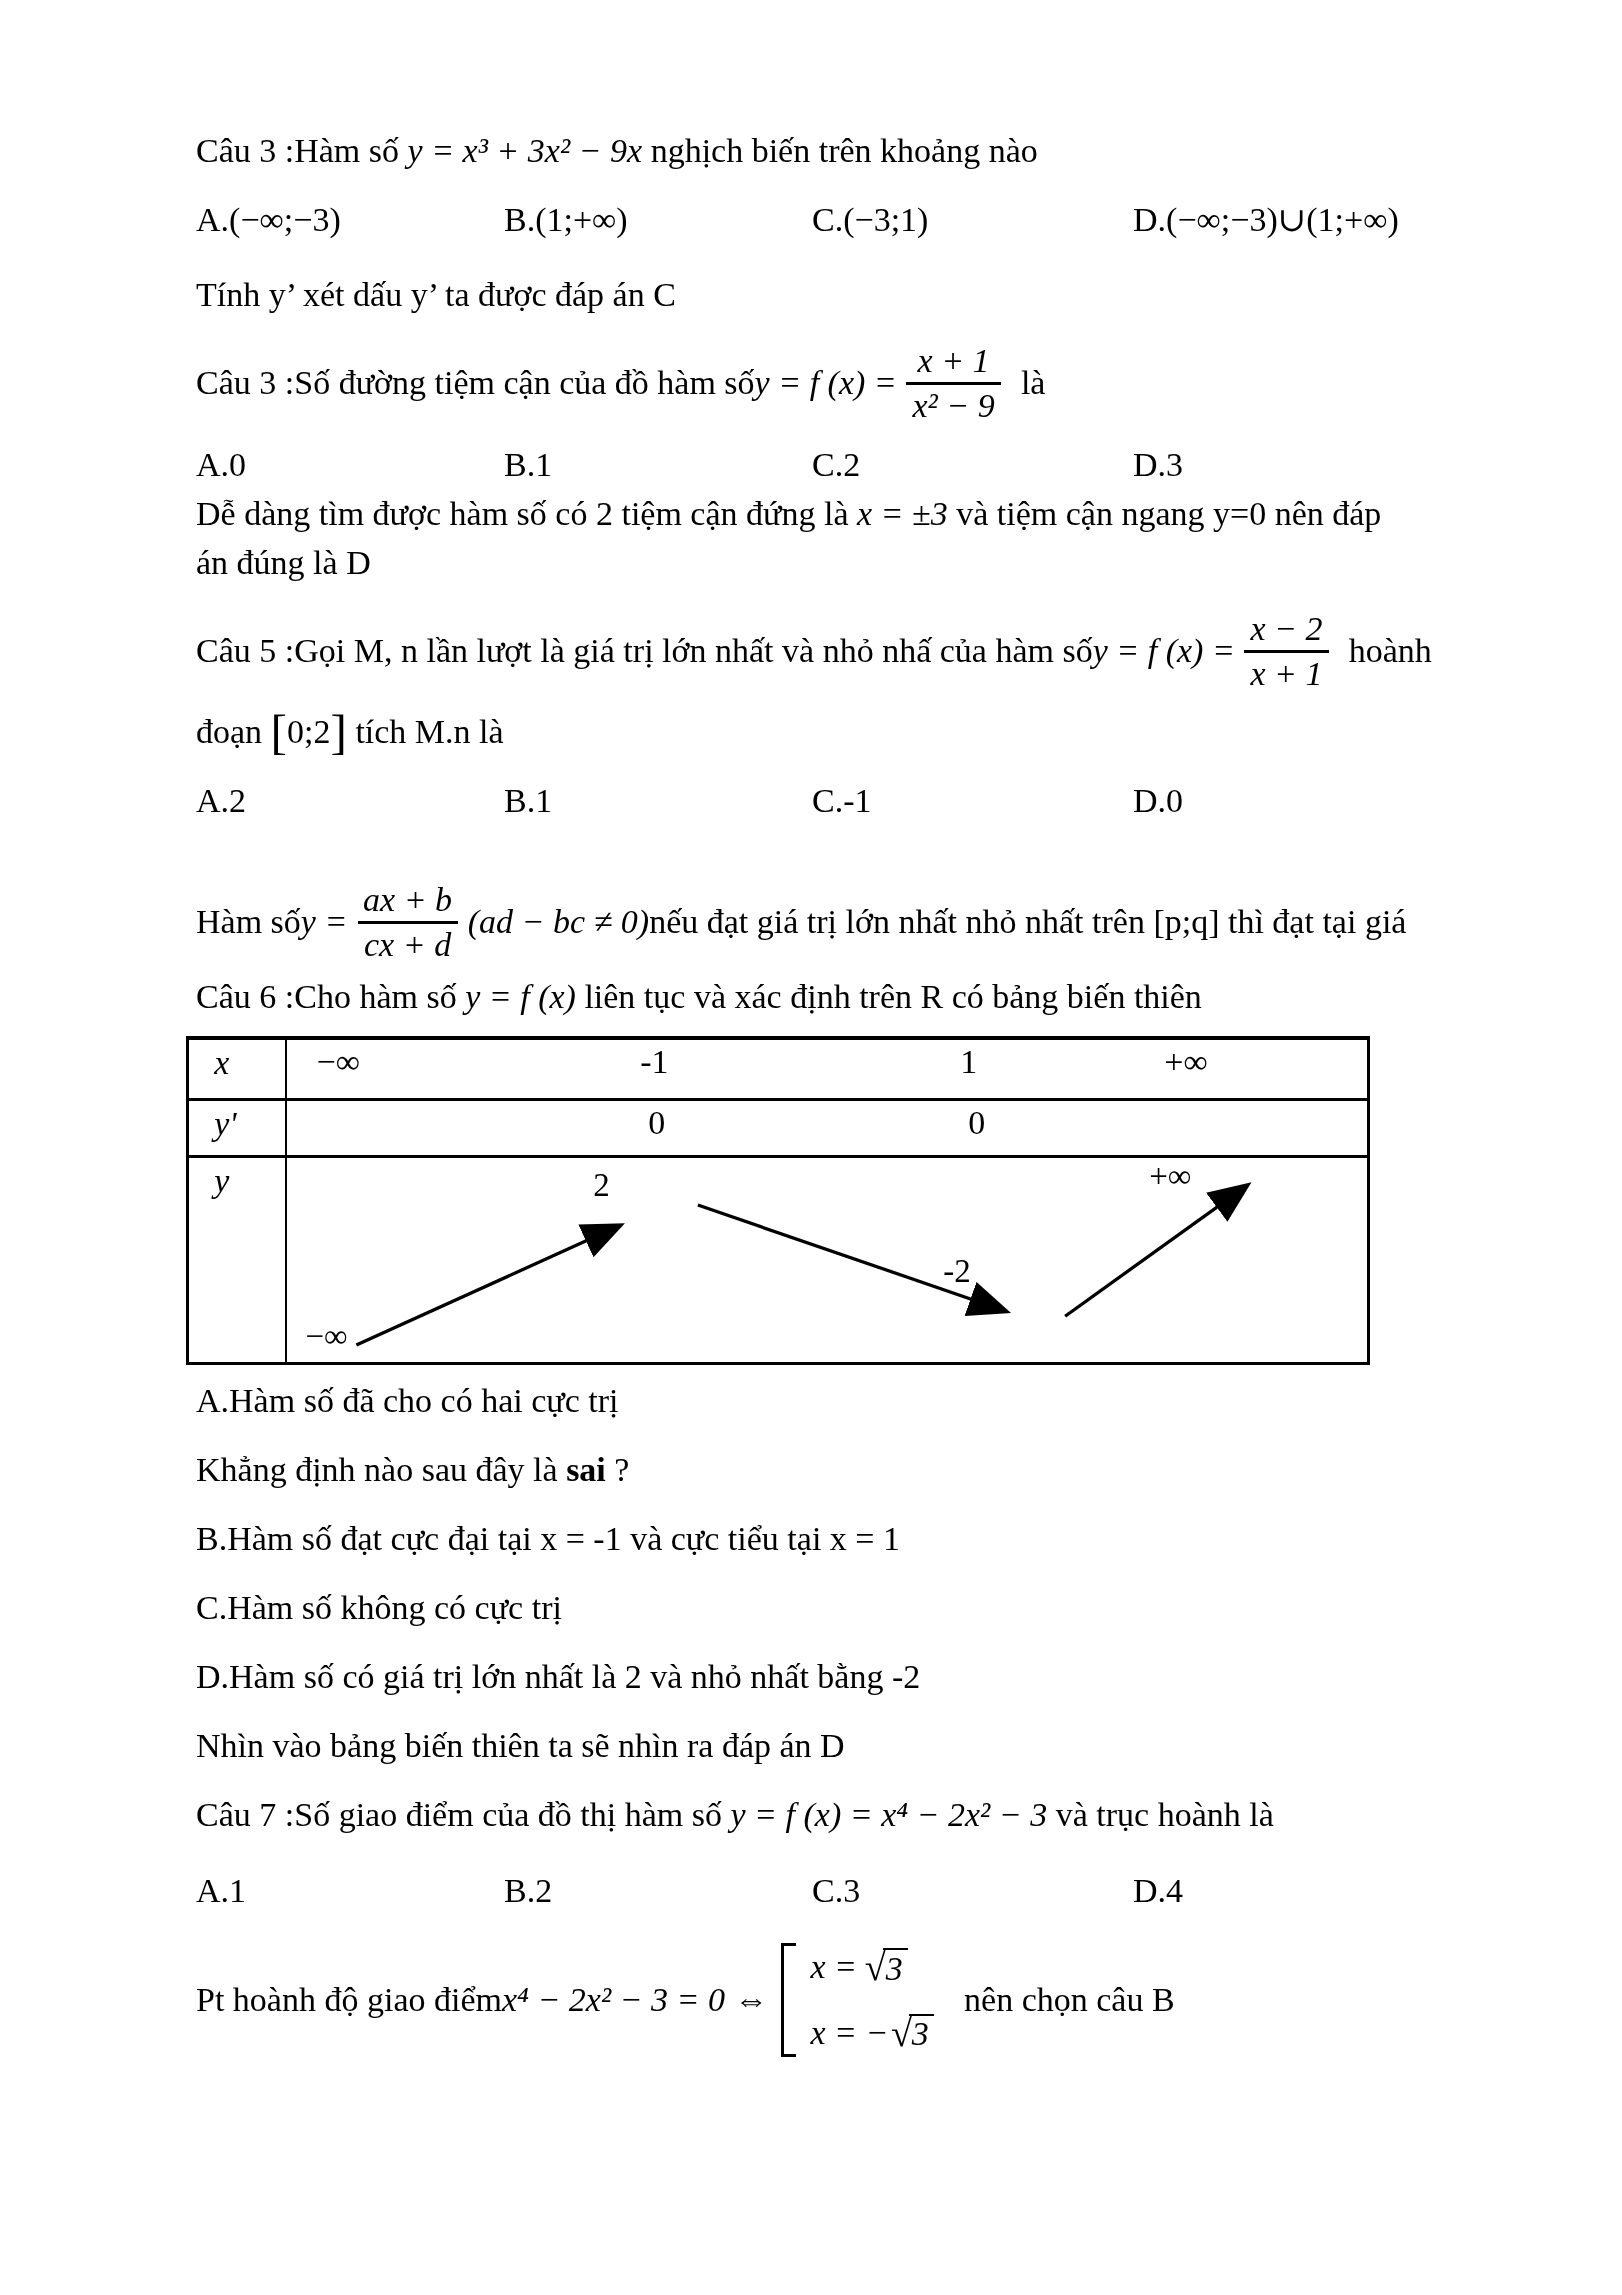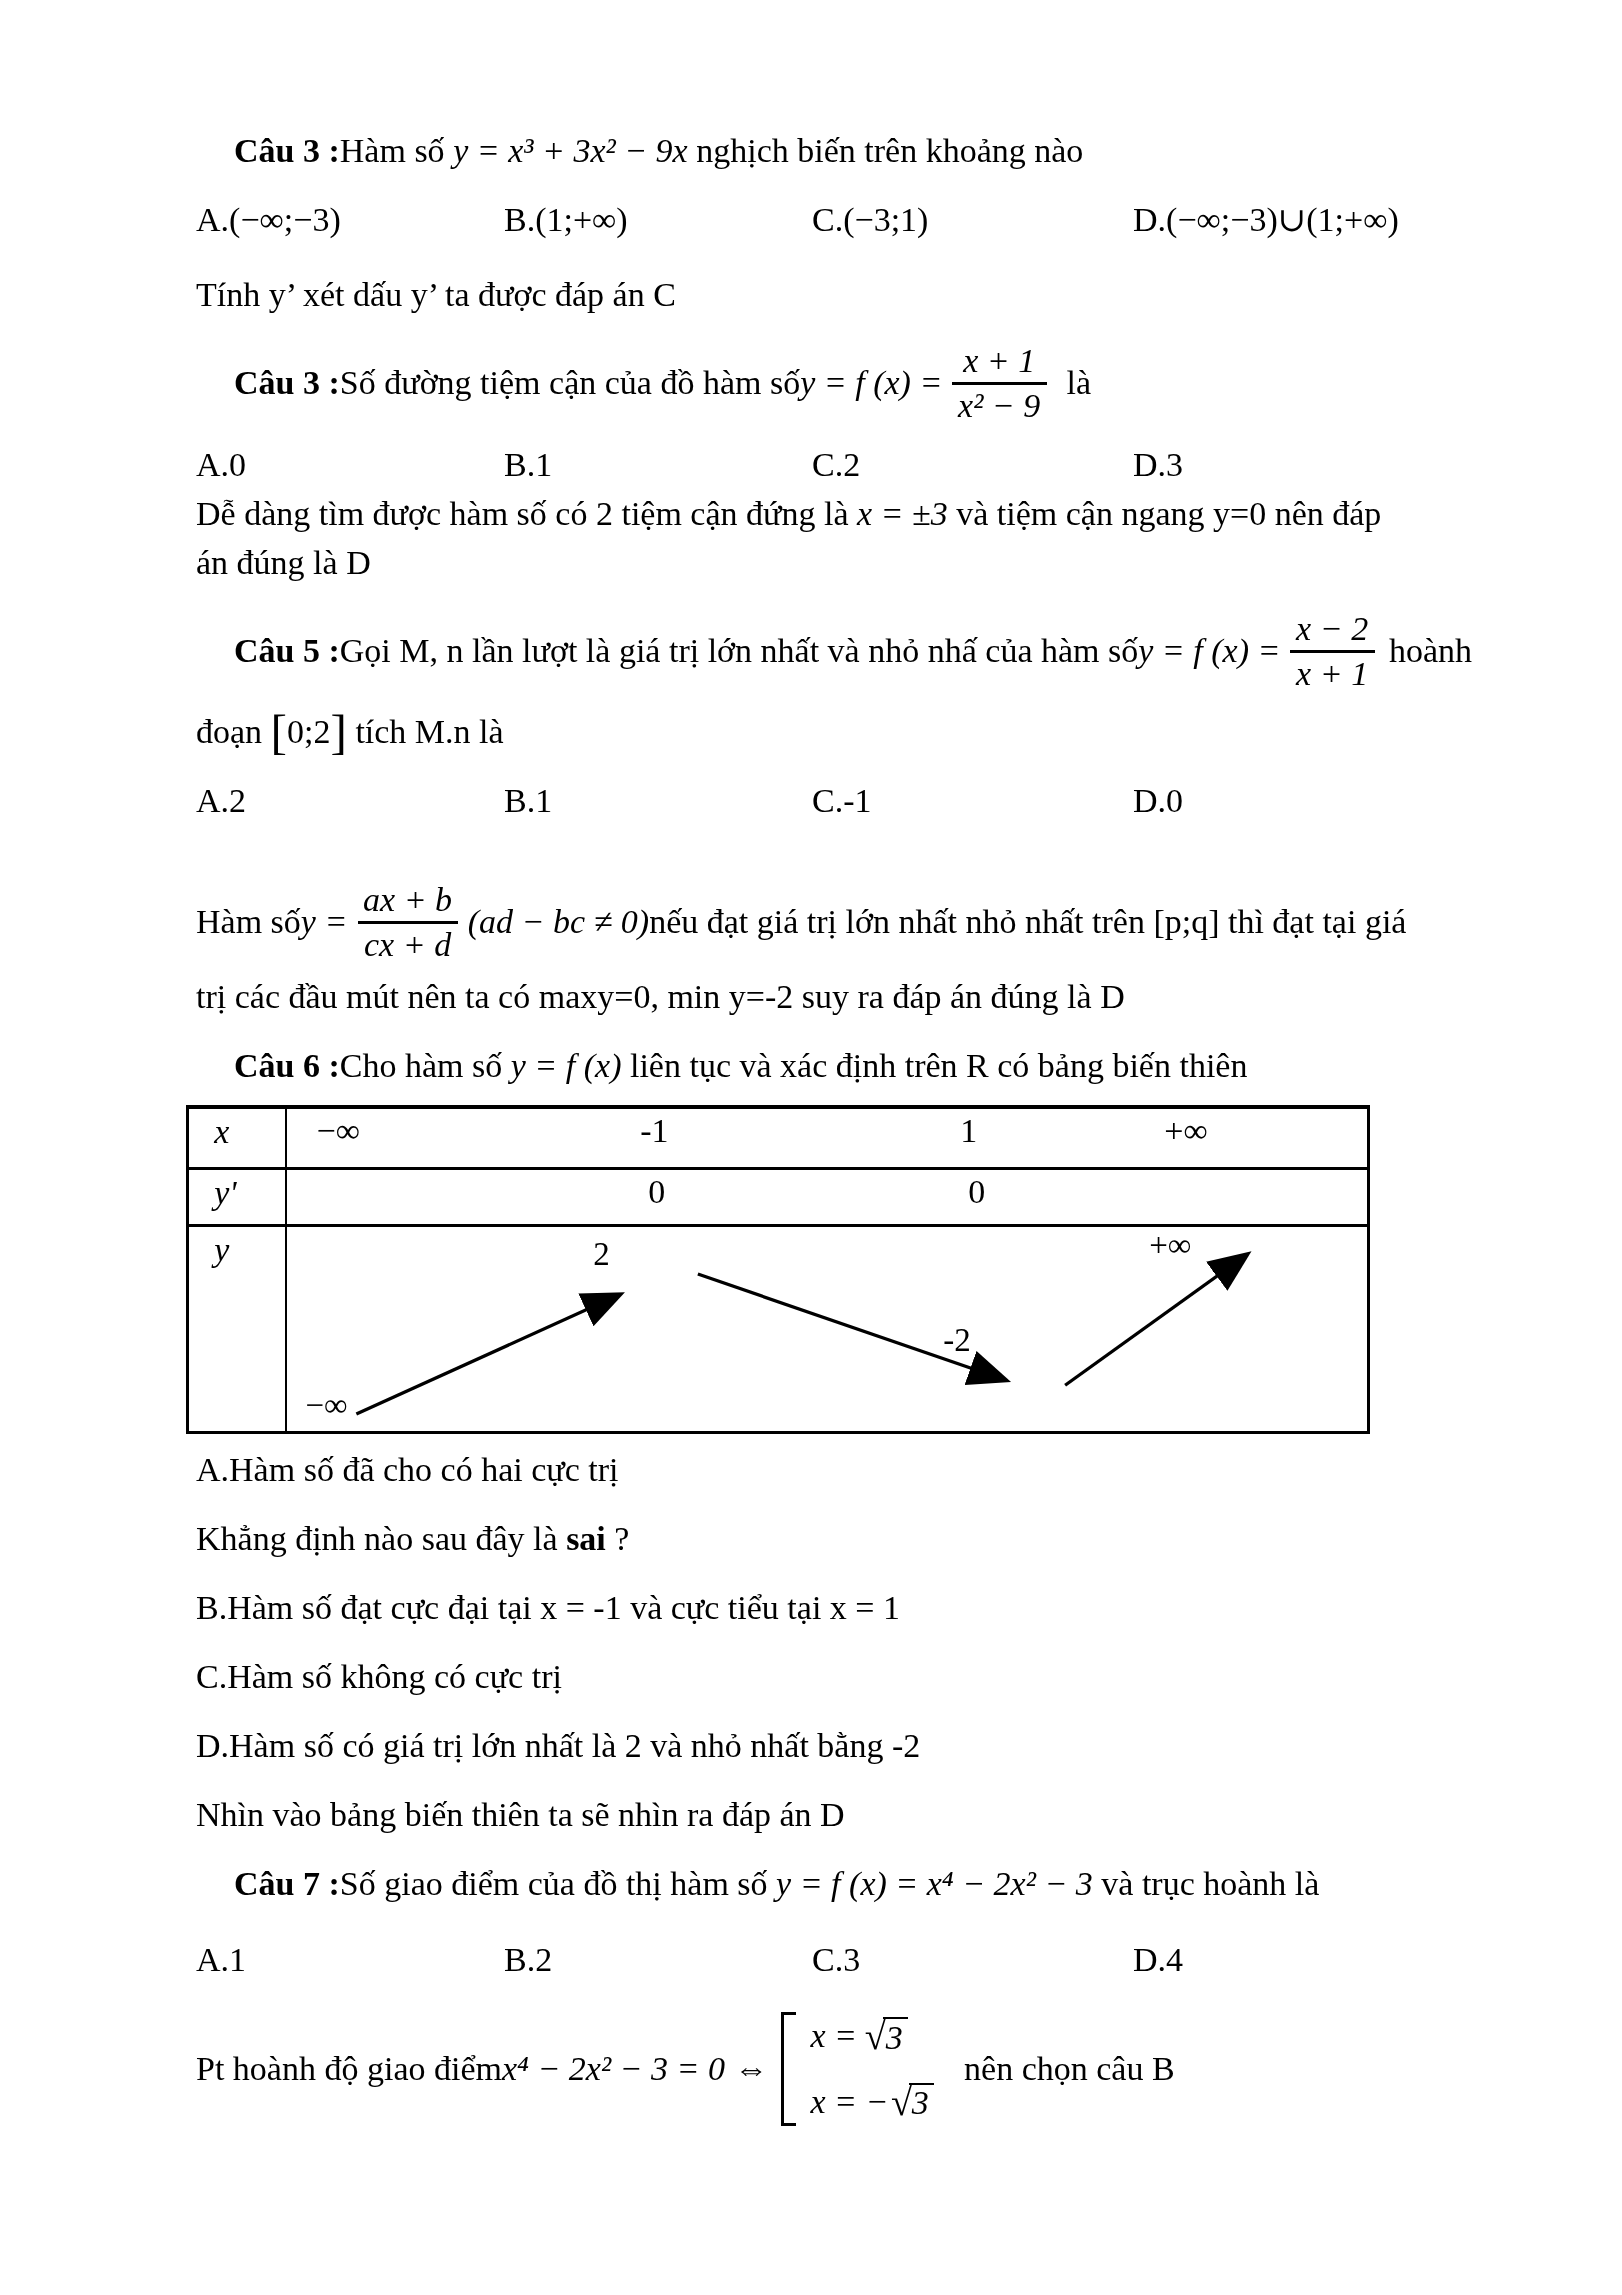--- a/index.html
+++ b/index.html
@@ -8,21 +8,21 @@
     width:1623px;height:2295px;
     background:#ffffff;color:#000000;
     font-family:"Liberation Serif","DejaVu Serif",serif;
     font-size:34px;
     box-sizing:border-box;
     padding:128px 151px 0 196px;
     overflow:hidden;
   }
   .line{line-height:46px;margin-bottom:23px;white-space:nowrap;}
   .m{font-style:italic;}
-  .qlabel{font-weight:700;margin-left:38px;}
+  .qlabel{font-weight:400;}
   .bold{font-weight:700;}
   
   .opts{display:grid;grid-template-columns:308px 308px 321px 1fr;line-height:46px;margin-bottom:23px;}
   .opts.mb-sm{margin-bottom:3.3px;}
   .opts.mb-lg{margin-bottom:56px;}
   .opts.mb-md{margin-bottom:29.4px;}
   
   .mathline{display:flex;align-items:center;margin-bottom:16.4px;white-space:nowrap;}
   .mathline .gap{width:10.5px;}
   .frac{display:inline-flex;flex-direction:column;align-items:center;vertical-align:middle;margin:0 9.2px;line-height:1.15;}
@@ -119,21 +119,20 @@
   <div class="mathline" style="margin-bottom:9.8px">
     <span>Hàm số </span>
     <span class="m">y =</span>
     <span class="frac m">
       <span class="num">ax + b</span>
       <span class="den">cx + d</span>
     </span>
     <span class="m">(ad − bc ≠ 0)</span>
     <span> nếu đạt giá trị lớn nhất nhỏ nhất trên [p;q] thì đạt tại giá</span>
   </div>
-  <div class="line">trị các đầu mút nên ta có maxy=0, min y=-2 suy ra đáp án đúng là D</div>
 
   <div class="line" style="margin-bottom:16.4px"><span class="qlabel">Câu 6 :</span><span>Cho hàm số </span><span class="m">y = f (x)</span><span> liên tục và xác định trên R có bảng biến thiên</span></div>
 
   <div class="bbt">
     <div class="bbt-row bbt-row-x">
       <div class="bbt-head">x</div>
       <div class="bbt-cell">
         <span class="bbt-val" style="left:29.4px">−∞</span>
         <span class="bbt-val" style="left:353px">-1</span>
         <span class="bbt-val" style="left:673px">1</span>

